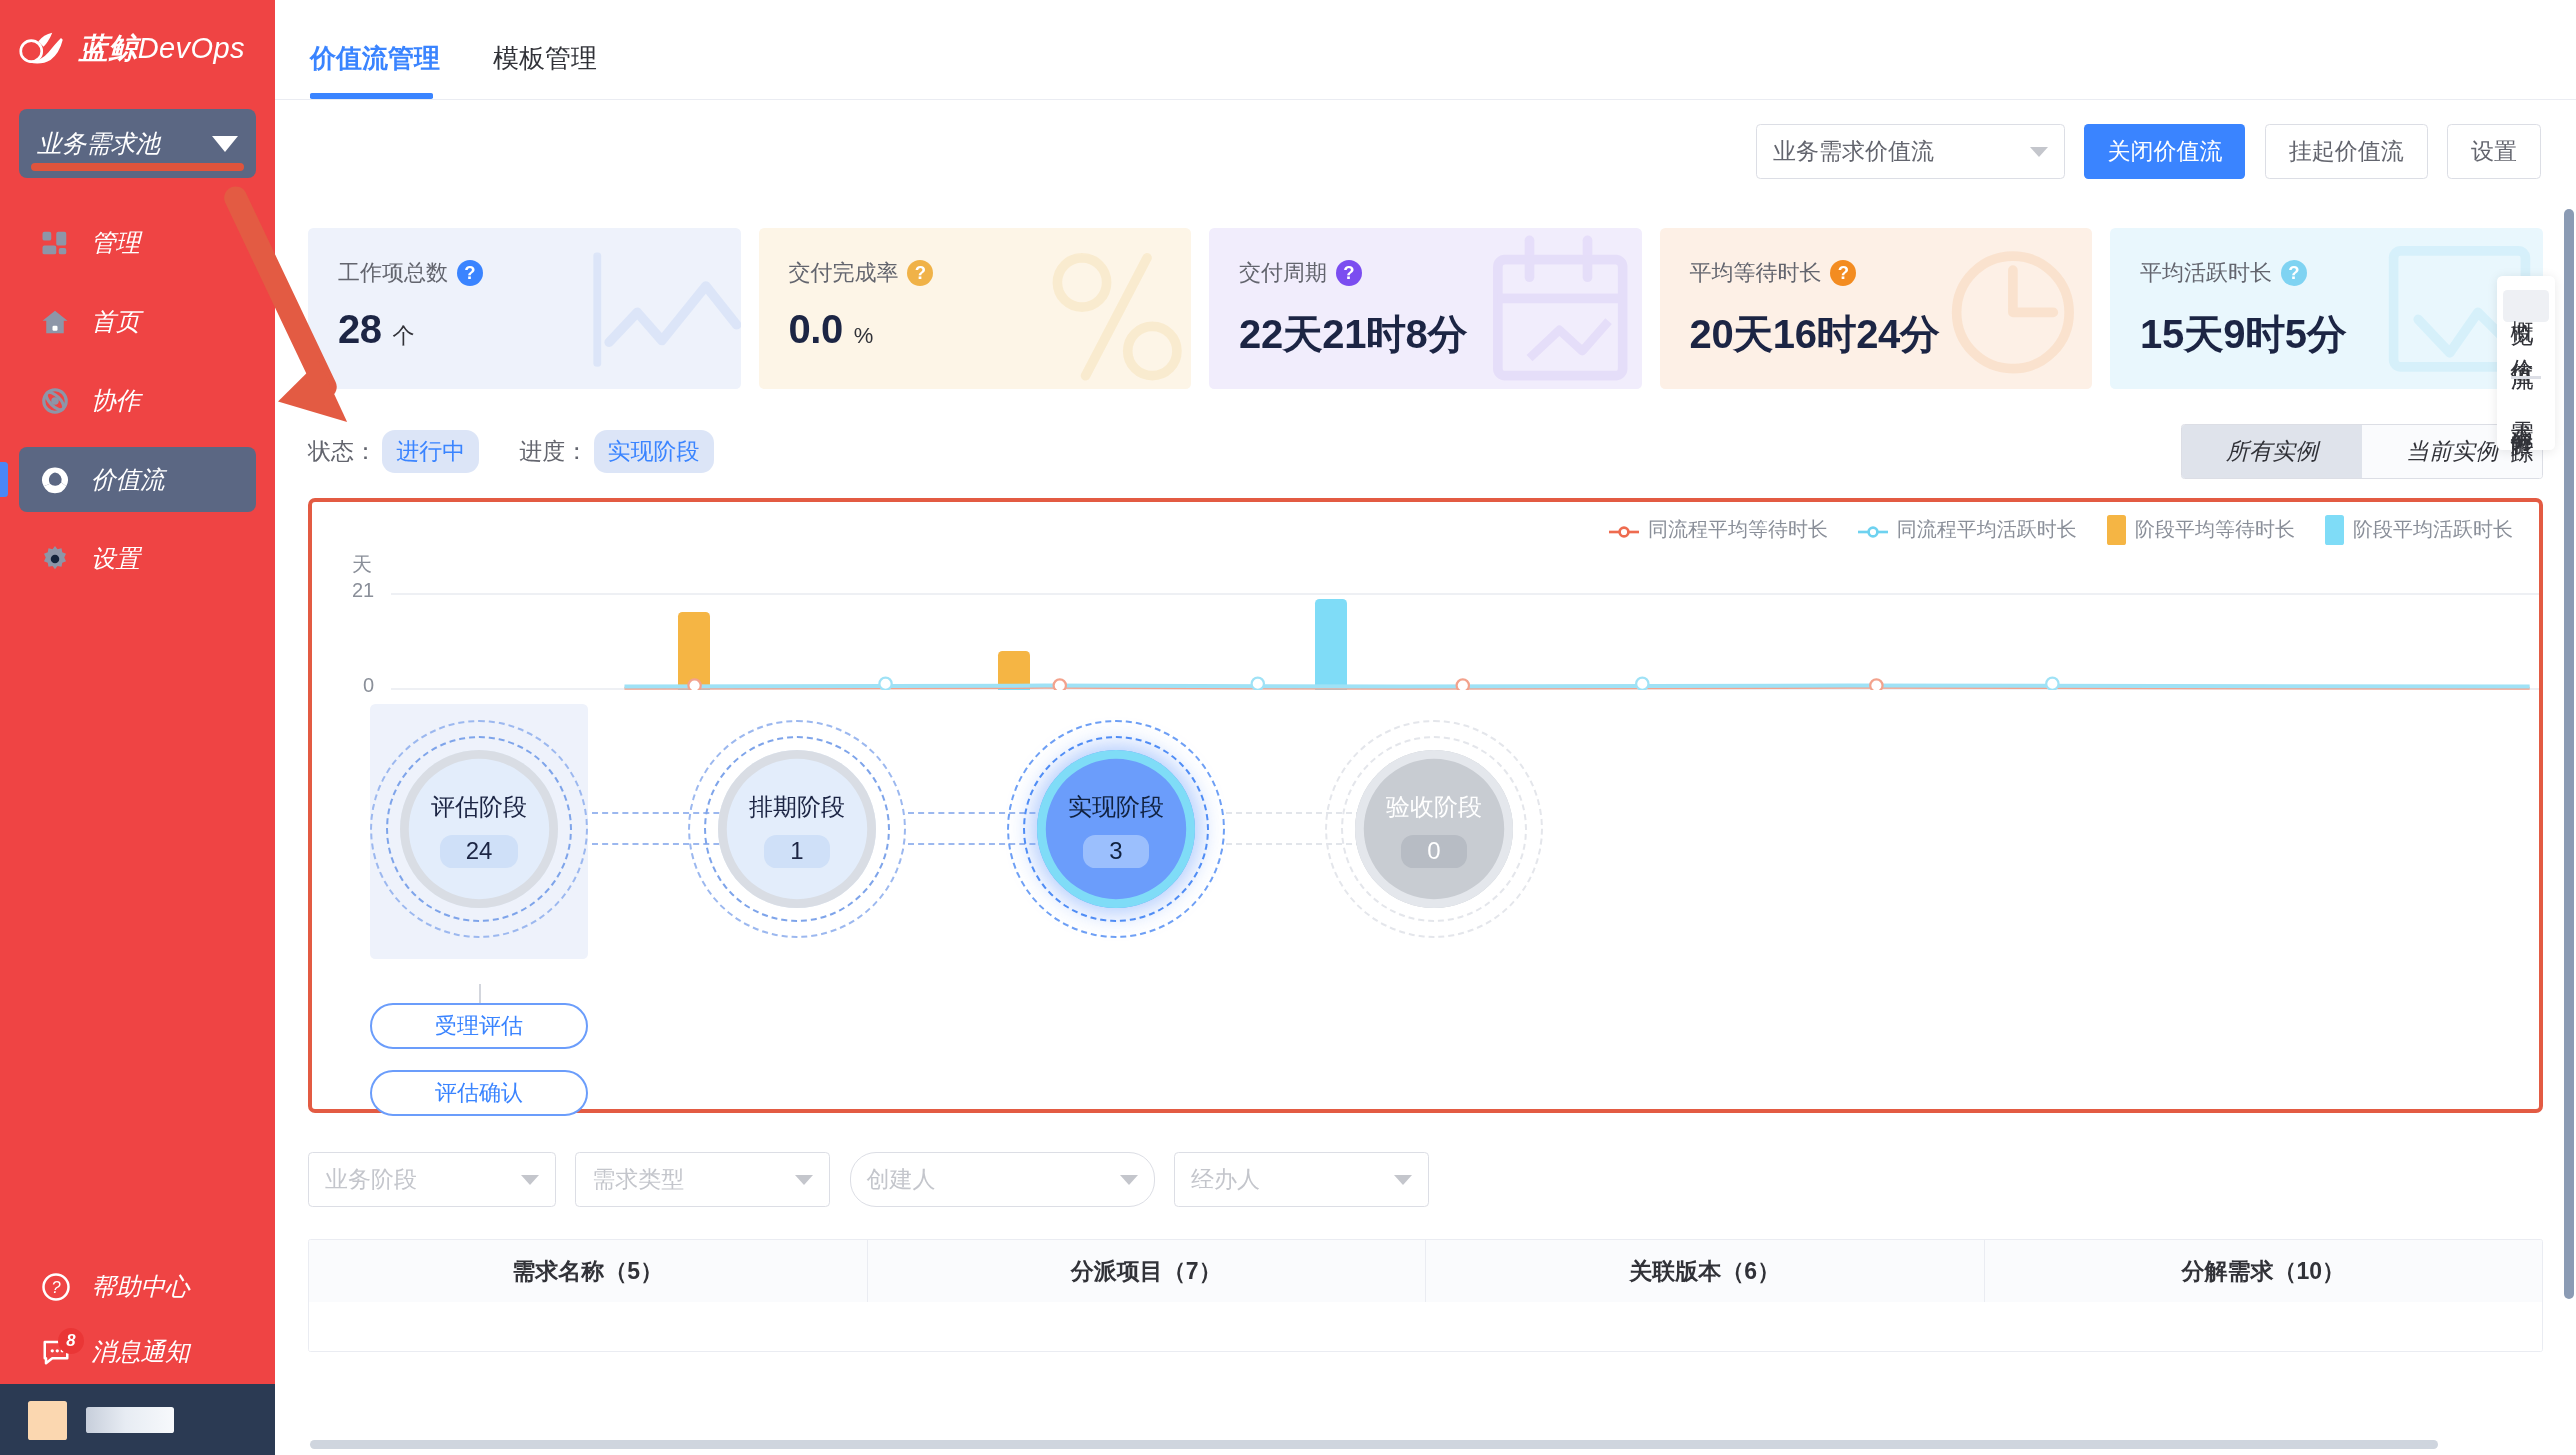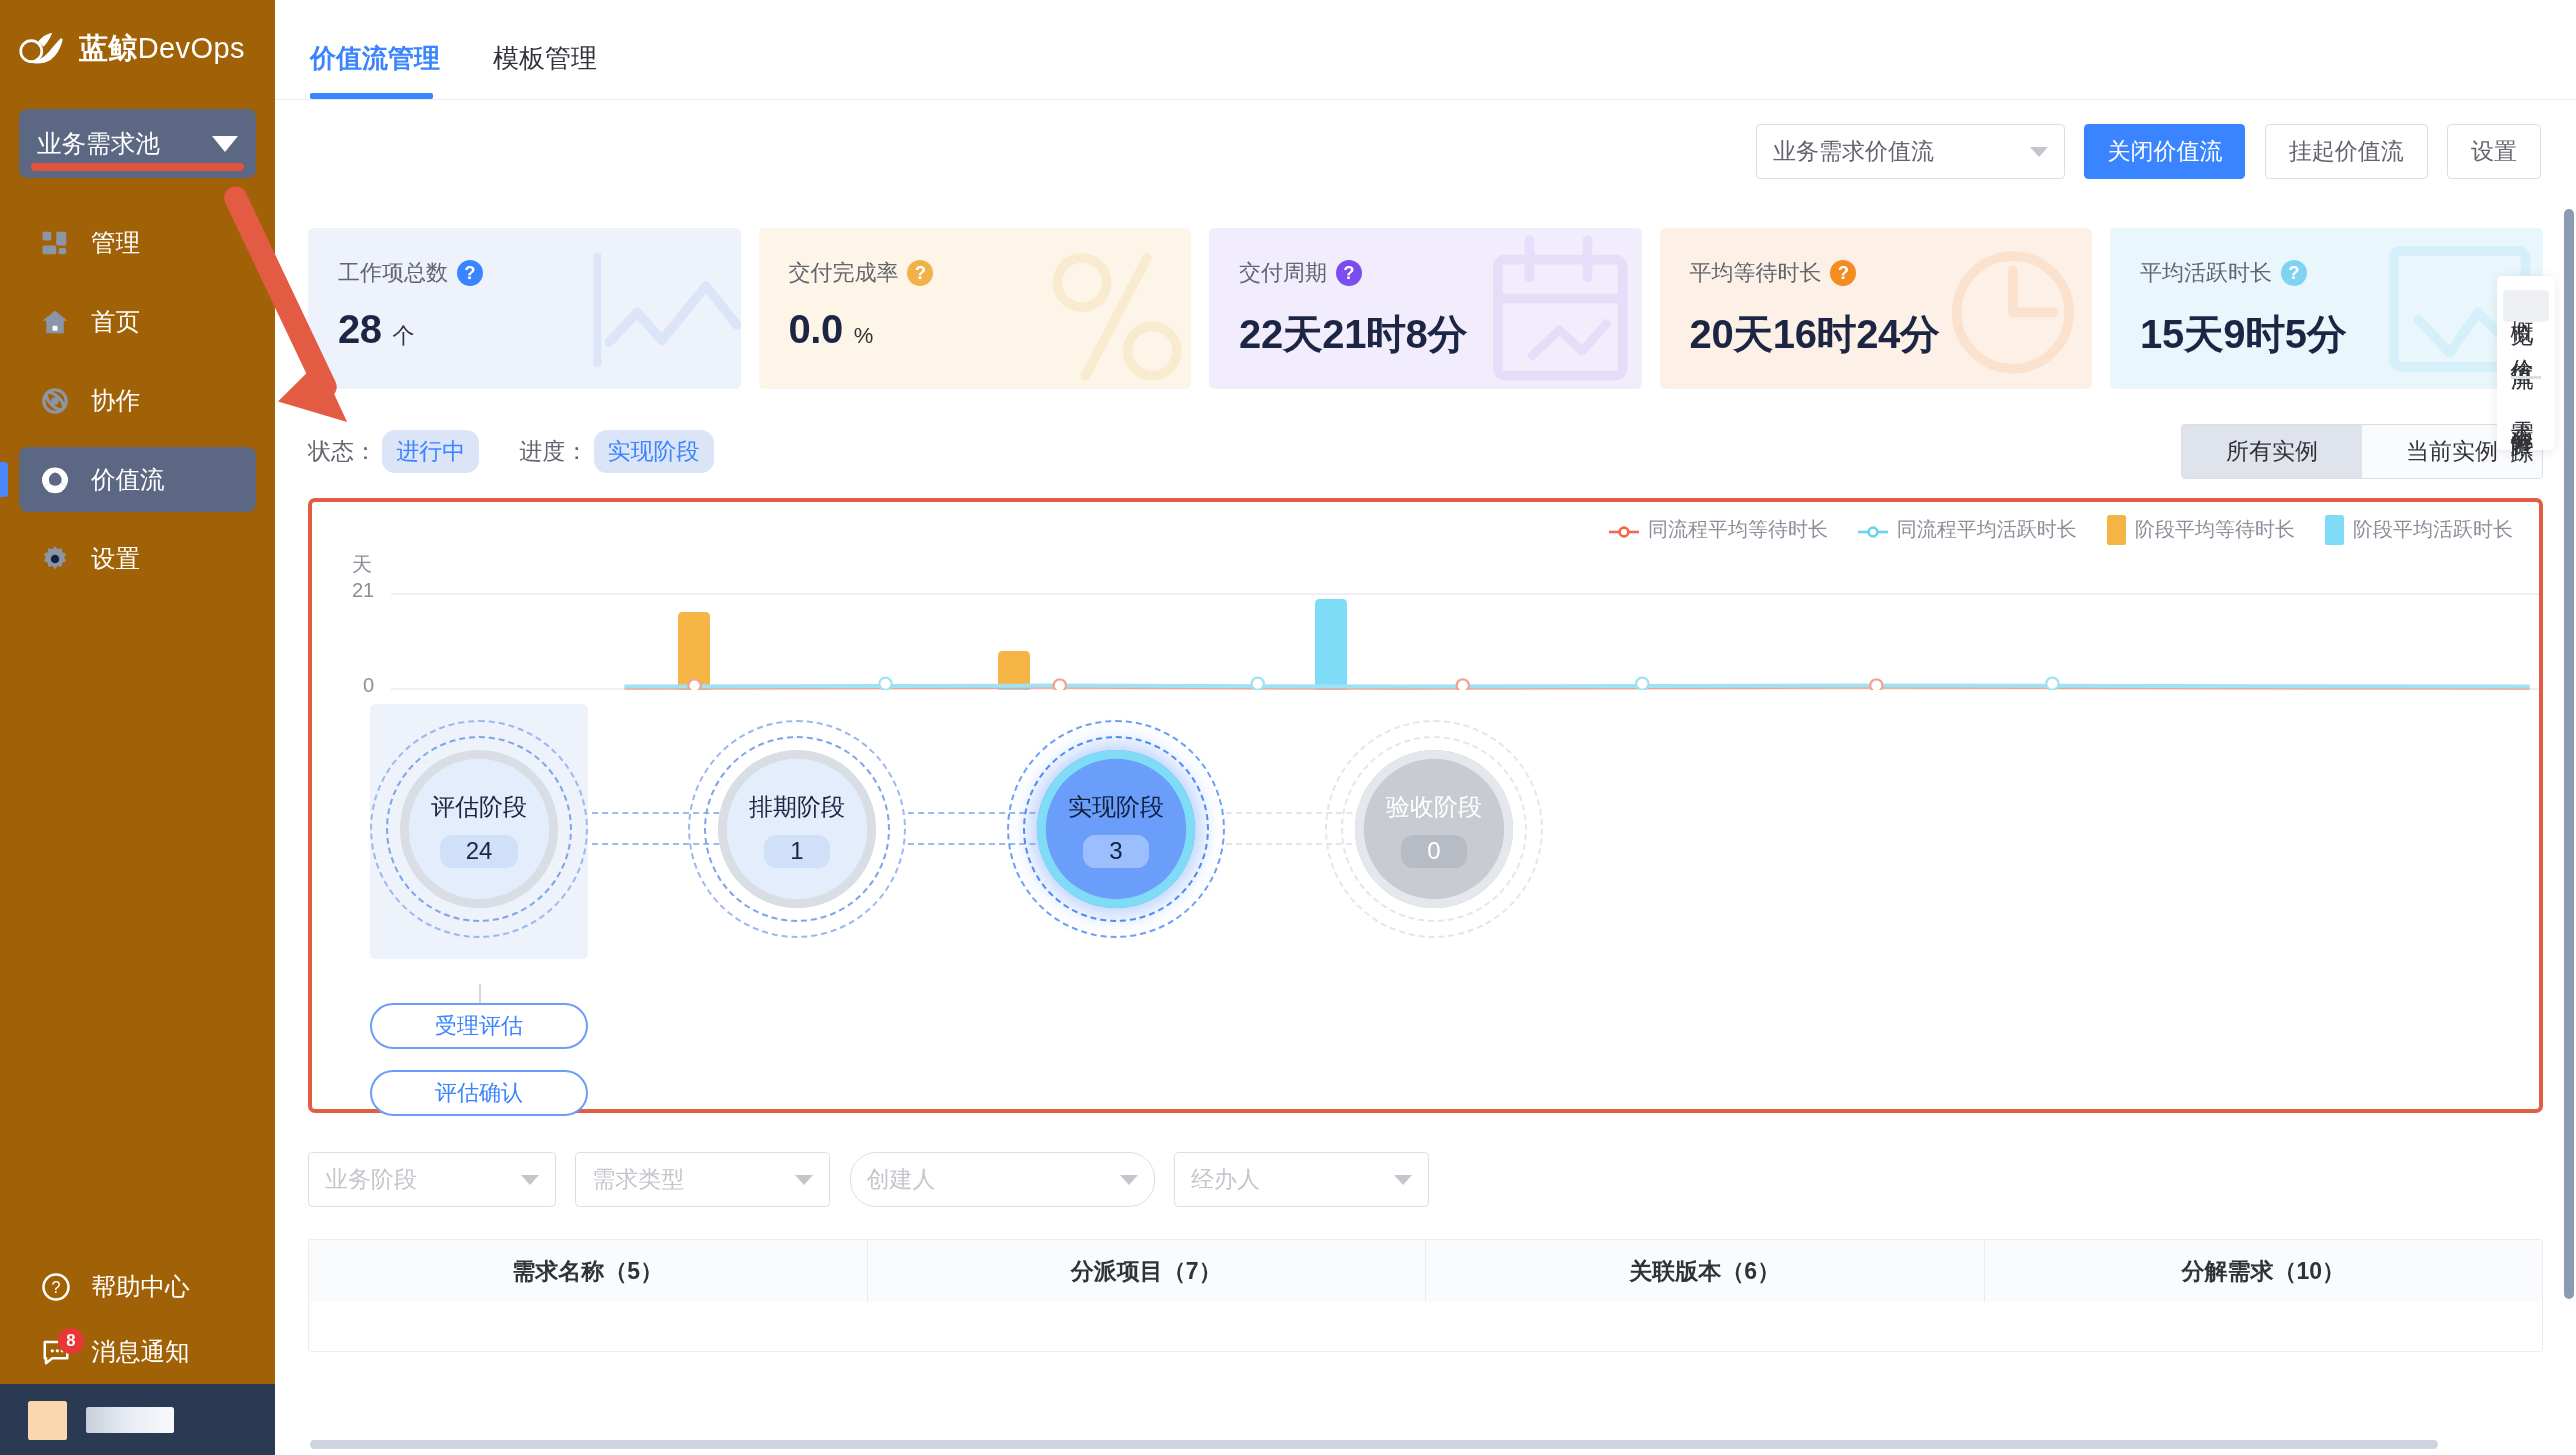--- a/index.html
+++ b/index.html
@@ -5,23 +5,23 @@
   * { box-sizing: border-box; margin: 0; padding: 0; }
   html, body {
     width: 2576px; height: 1456px;
     font-family: "Liberation Sans", "DejaVu Sans", sans-serif;
     background: #fff; overflow: hidden;
   }
   #app { position: relative; width: 2576px; height: 1456px; display: flex; }
 
   
   .sidebar {
-    width: 275px; height: 1456px; background: #a16207;
+    width: 275px; height: 1456px; background: #ef4444;
     display: flex; flex-direction: column; flex: 0 0 275px;
-    position: relative; z-index: 5;
+    position: relative; z-index: 5; font-style: italic;
   }
   .brand { height: 97px; display: flex; align-items: center; padding-left: 19.3px; gap: 10.6px; }
   .brand-logo { width: 49px; height: 35px; flex: 0 0 49px; }
   .brand-text { color: #fff; font-size: 29px; letter-spacing: 0.4px; white-space: nowrap; }
   .brand-text b { font-weight: 700; }
 
   .proj-select {
     margin: 12.3px 19.3px 0 19.3px; height: 69px; background: #5b6783; border-radius: 8px;
     display: flex; align-items: center; padding: 0 17.6px; position: relative; cursor: pointer;
   }
@@ -92,21 +92,21 @@
   .kpi-title { font-size: 22px; color: #63656e; display: flex; align-items: center; gap: 8.8px; white-space: nowrap; }
   .q { width: 26px; height: 26px; border-radius: 50%; color: #fff; font-size: 18.5px; display: flex; align-items: center; justify-content: center; font-weight: 700; flex: 0 0 26px; }
   .kpi-val { margin-top: 19.3px; font-size: 40px; font-weight: 700; color: #1c2544; letter-spacing: -0.4px; white-space: nowrap; }
   .kpi-val .u { font-size: 22px; font-weight: 400; color: #313238; }
   .kpi-deco { position: absolute; right: 0; bottom: 0; top: 0; width: 167px; opacity: .55; pointer-events: none; }
 
   
   .status-row { display: flex; align-items: center; padding: 35px 33px 0 33px; }
   .st-label { font-size: 23px; color: #63656e; margin-right: 5.3px; }
   .chip { background: #dce5f7; color: #3a84ff; font-size: 23px; border-radius: 13px; padding: 6.2px 14px; margin-right: 40px; }
-  .seg { margin-left: auto; display: flex; border: 1.8px solid #dcdee5; border-radius: 3.5px; overflow: hidden; }
+  .seg { margin-left: auto; display: flex; border: 1.8px solid #dcdee5; border-radius: 3.5px; overflow: hidden; font-style: italic; }
   .seg-btn { height: 53px; padding: 0 44px; display: flex; align-items: center; font-size: 23px; color: #313238; background: #fafbfd; cursor: pointer; white-space: nowrap; }
   .seg-btn.active { background: #dfe3eb; }
 
   
   .flow-wrap { margin: 19.3px 33px 0 33px; border: 4.4px solid #e35b43; border-radius: 7px; position: relative; height: 615px; background: #fff; }
 
   .legend { position: absolute; right: 26px; top: 12.3px; display: flex; gap: 30px; align-items: center; }
   .lg { display: flex; align-items: center; gap: 8.8px; font-size: 20px; color: #8a8f99; white-space: nowrap; }
   .lg-line { width: 30px; height: 16px; position: relative; }
   .lg-box { width: 19.3px; height: 30px; border-radius: 2.6px; }

